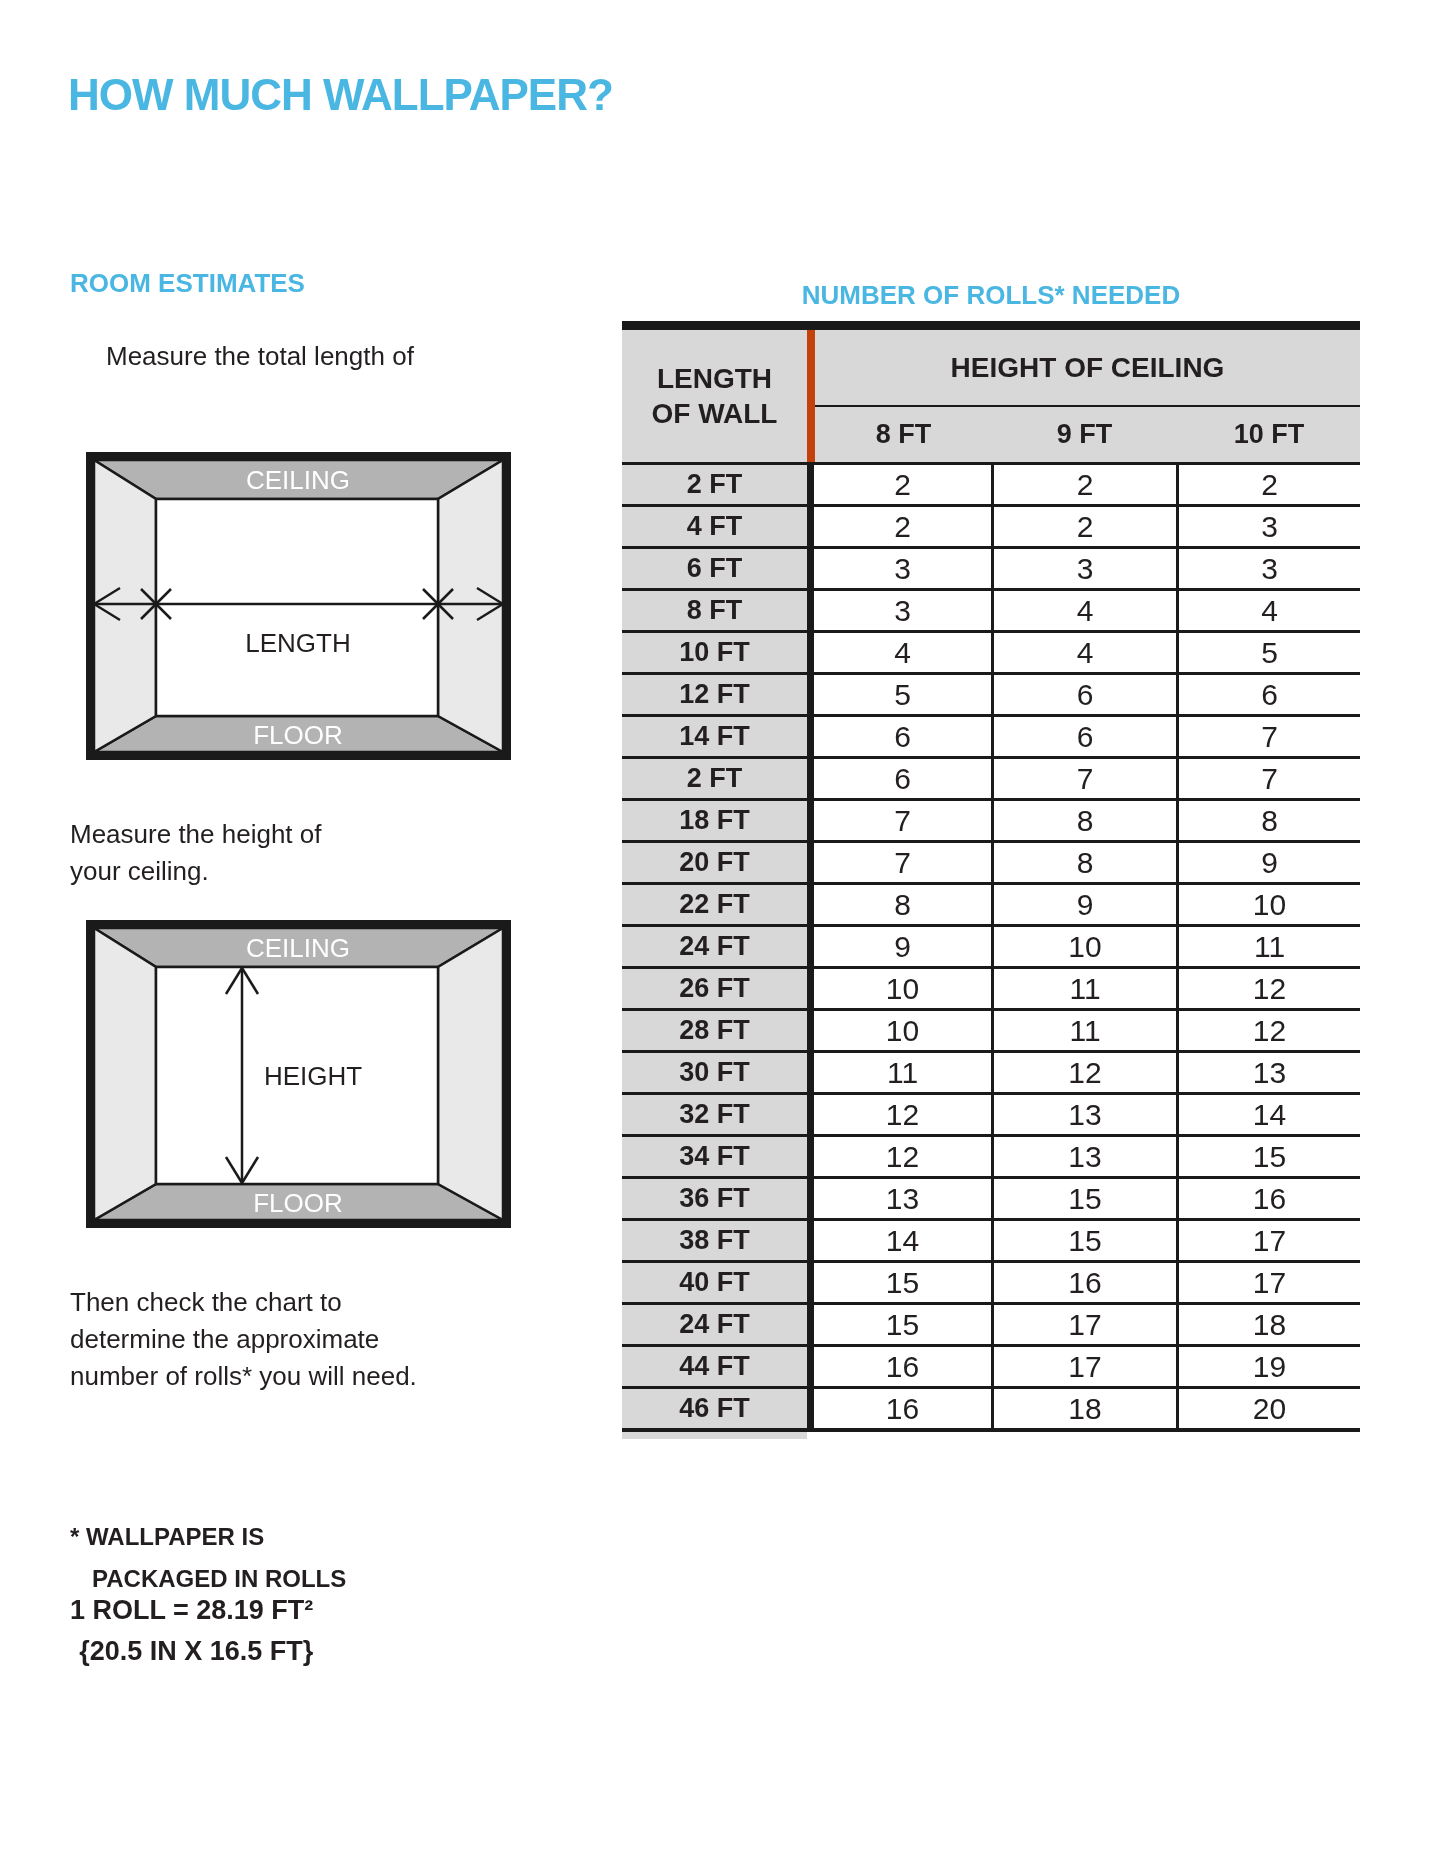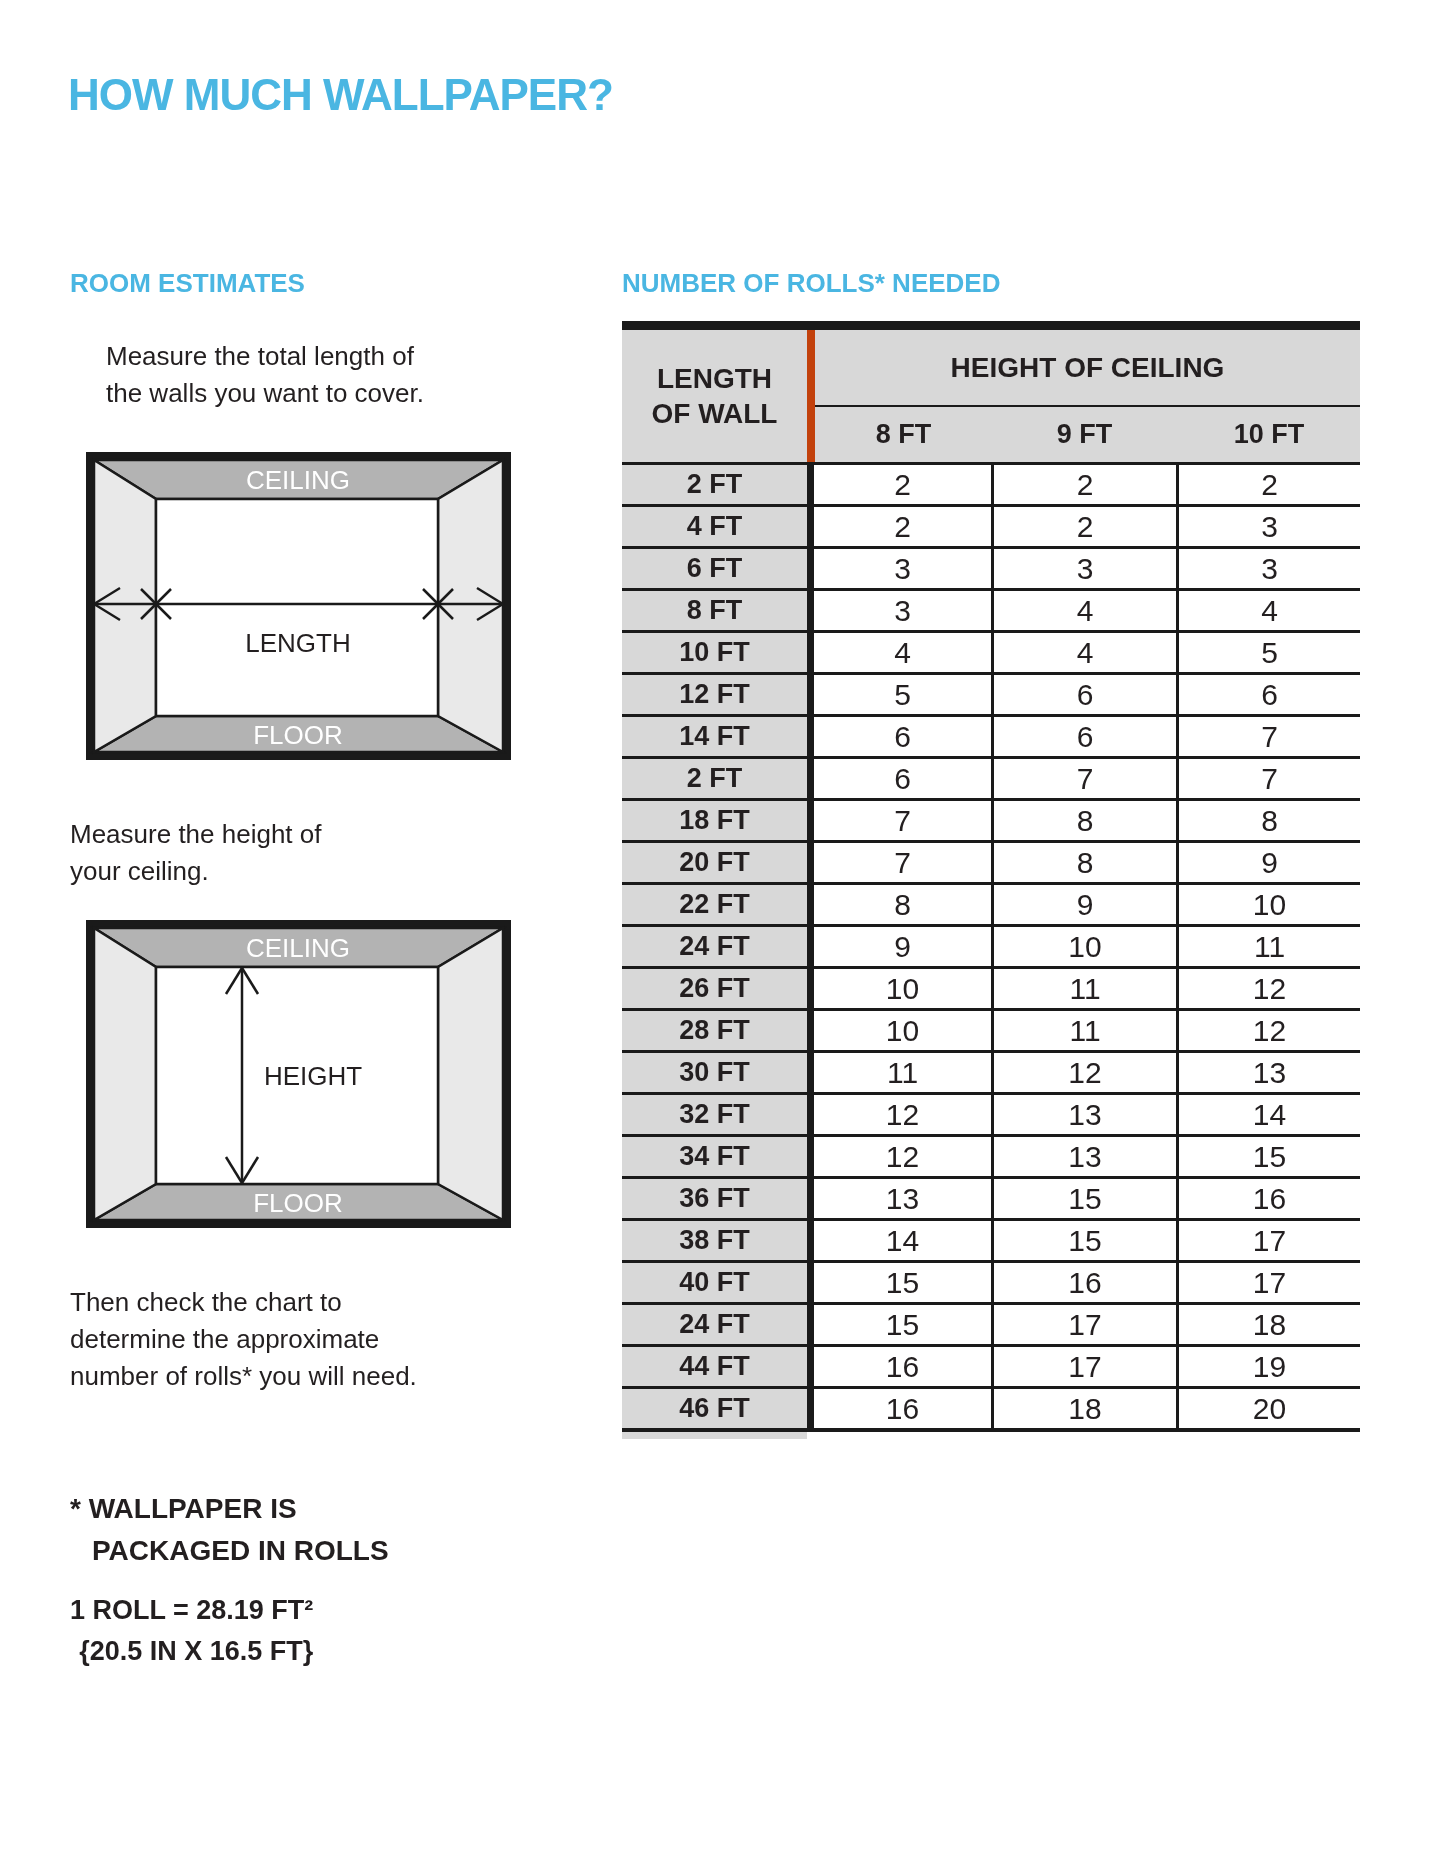--- a/index.html
+++ b/index.html
@@ -12,21 +12,21 @@
   
   .main-title{
     left:68px;top:70px;font-size:44px;font-weight:bold;color:#4ab6e2;
     letter-spacing:-1px;white-space:nowrap;
   }
   .section-heading{
     font-size:26px;font-weight:bold;color:#4ab6e2;letter-spacing:0;
   }
   
   .copy{font-size:26px;line-height:37px;color:#231f20;}
-  .footnote{font-size:28px;line-height:42px;font-weight:bold;}
+  .footnote{font-size:24px;line-height:42px;font-weight:bold;margin-top:28px;}
   .footnote .indent{padding-left:22px;}
   .rollinfo{font-size:27px;line-height:41px;font-weight:bold;text-align:right;}
   
   .tbl{left:622px;top:321px;width:738px;}
   .tbl *,.tbl{box-sizing:border-box;}
   .tbl-topbar{width:738px;height:9px;background:#1a1a1a;}
   .tbl-header{display:grid;grid-template-columns:185px 553px;background:#d8d8d8;}
   .hdr-label{
     display:flex;flex-direction:column;align-items:center;justify-content:center;
     font-size:28px;font-weight:bold;line-height:35px;height:132px;text-align:center;
@@ -54,21 +54,20 @@
 </style>
 </head>
 <body>
 
 <div class="abs main-title">HOW MUCH WALLPAPER?</div>
 
 <div class="abs section-heading" style="left:70px;top:268px;">ROOM ESTIMATES</div>
 
 <div class="abs copy" style="left:70px;top:338px;margin-left:36px;">
   <div>Measure the total length of</div>
-  <div>the walls you want to cover.</div>
 </div>
 
 <svg class="abs diagram" style="left:86px;top:452px;" viewBox="0 0 425 308">
   <rect x="4" y="4" width="417" height="300" fill="#ffffff" stroke="#1a1a1a" stroke-width="8"></rect>
   <polygon points="8,8 417,8 352,47 70,47" fill="#b3b3b3" stroke="#1a1a1a" stroke-width="2.5"></polygon>
   <polygon points="8,300 417,300 352,264 70,264" fill="#b3b3b3" stroke="#1a1a1a" stroke-width="2.5"></polygon>
   <polygon points="8,8 70,47 70,264 8,300" fill="#e9e9e9" stroke="#1a1a1a" stroke-width="2.5"></polygon>
   <polygon points="417,8 352,47 352,264 417,300" fill="#e9e9e9" stroke="#1a1a1a" stroke-width="2.5"></polygon>
   <rect x="70" y="47" width="282" height="217" fill="#ffffff" stroke="#1a1a1a" stroke-width="2.5"></rect>
   <g stroke="#1a1a1a" stroke-width="2.5">
@@ -120,21 +119,21 @@
 <div class="abs footnote" style="left:70px;top:1488px;">
   <div>* WALLPAPER IS</div>
   <div class="indent">PACKAGED IN ROLLS</div>
 </div>
 
 <div class="abs rollinfo" style="left:70px;top:1590px;">
   <div>1 ROLL = 28.19 FT²</div>
   <div>{20.5 IN X 16.5 FT}</div>
 </div>
 
-<div class="abs section-heading" style="left:622px;top:268px;width:738px;">NUMBER OF ROLLS* NEEDED</div>
+<div class="abs section-heading" style="left:622px;top:280px;width:738px;text-align:center;">NUMBER OF ROLLS* NEEDED</div>
 
 <div class="abs tbl">
   <div class="tbl-topbar"></div>
   <div class="tbl-header">
     <div class="hdr-label">
       <div>LENGTH</div>
       <div>OF WALL</div>
     </div>
     <div class="hdr-right">
       <div class="hdr-ceiling">HEIGHT OF CEILING</div>

